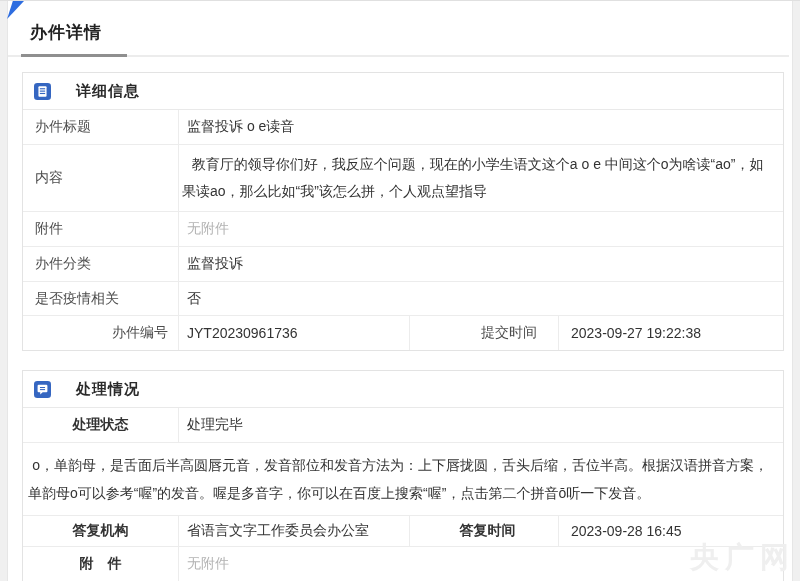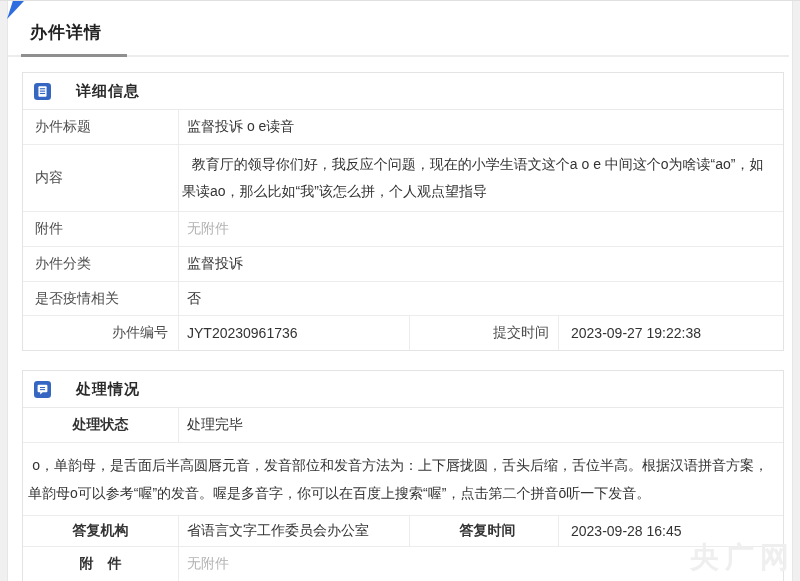--- a/index.html
+++ b/index.html
@@ -75,21 +75,21 @@
   }
 
   
   .lbl-right{justify-content:flex-end;padding-right:10px;padding-left:0;}
   .val-mid{width:230px;min-width:230px;padding-left:8px;}
   .lbl2{
     width:150px;min-width:150px;
     border-left:1px solid #ececec;border-right:1px solid #ececec;
     color:#4d4d4d;
   }
-  .lbl2.right-align{justify-content:flex-end;padding-right:9px;}
+  .lbl2.right-align{justify-content:flex-end;padding-right:21px;}
   .val2{flex:1;padding-left:12px;}
 
   
   .bold-lbl{font-weight:bold;color:#333;justify-content:center;padding-left:0;}
   .lbl2.center{justify-content:center;font-weight:bold;color:#333;}
 
   .watermark{
     position:absolute;left:690px;top:537px;
     font-size:29px;font-weight:bold;
     color:#efefef;

